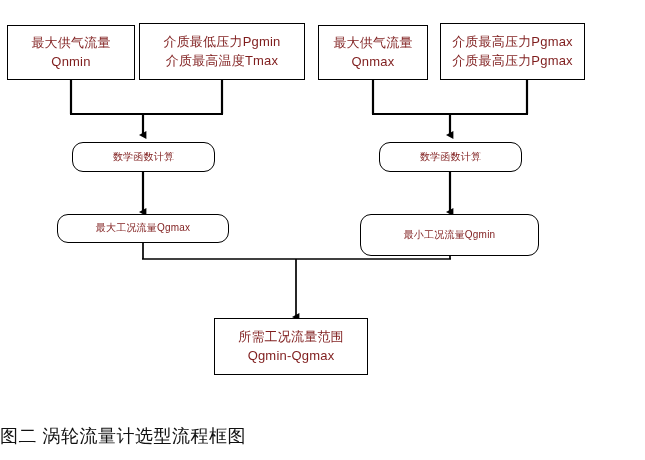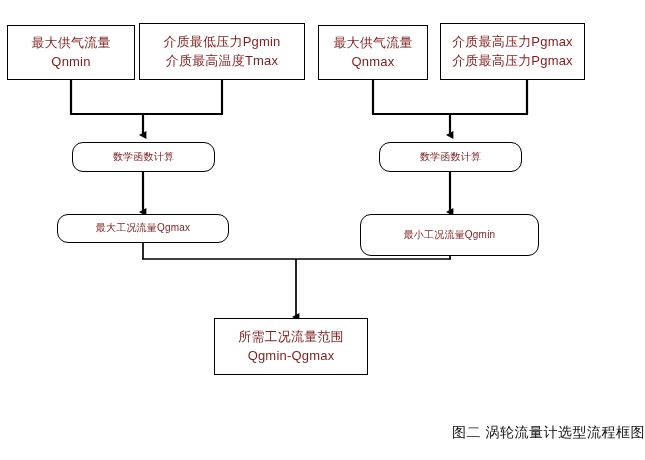--- a/index.html
+++ b/index.html
@@ -48,22 +48,22 @@
     top: 0;
     width: 645px;
     height: 460px;
     pointer-events: none;
   }
   .caption {
     position: absolute;
     left: 0;
     top: 424px;
     width: 645px;
-    text-align: right;
-    font-size: 14px;
+    text-align: left;
+    font-size: 18px;
     color: #111111;
     letter-spacing: 0.5px;
     white-space: nowrap;
   }
 </style>
 </head>
 <body>
 
 <div id="canvas">
 

